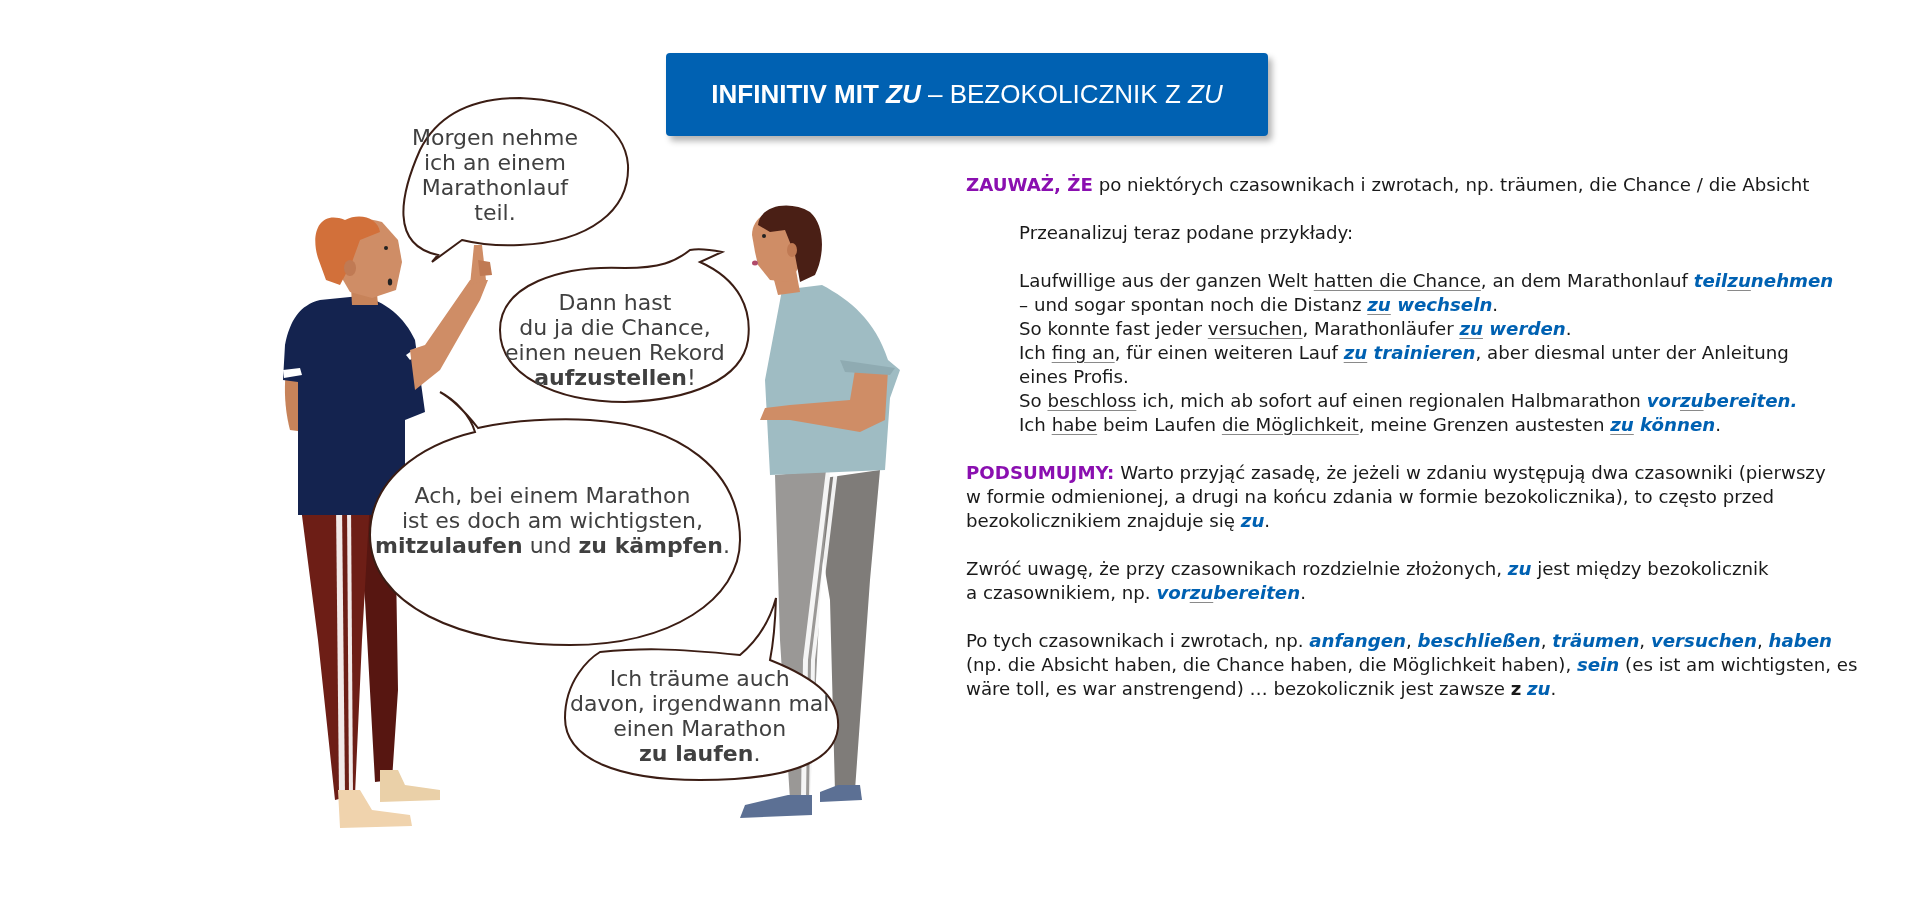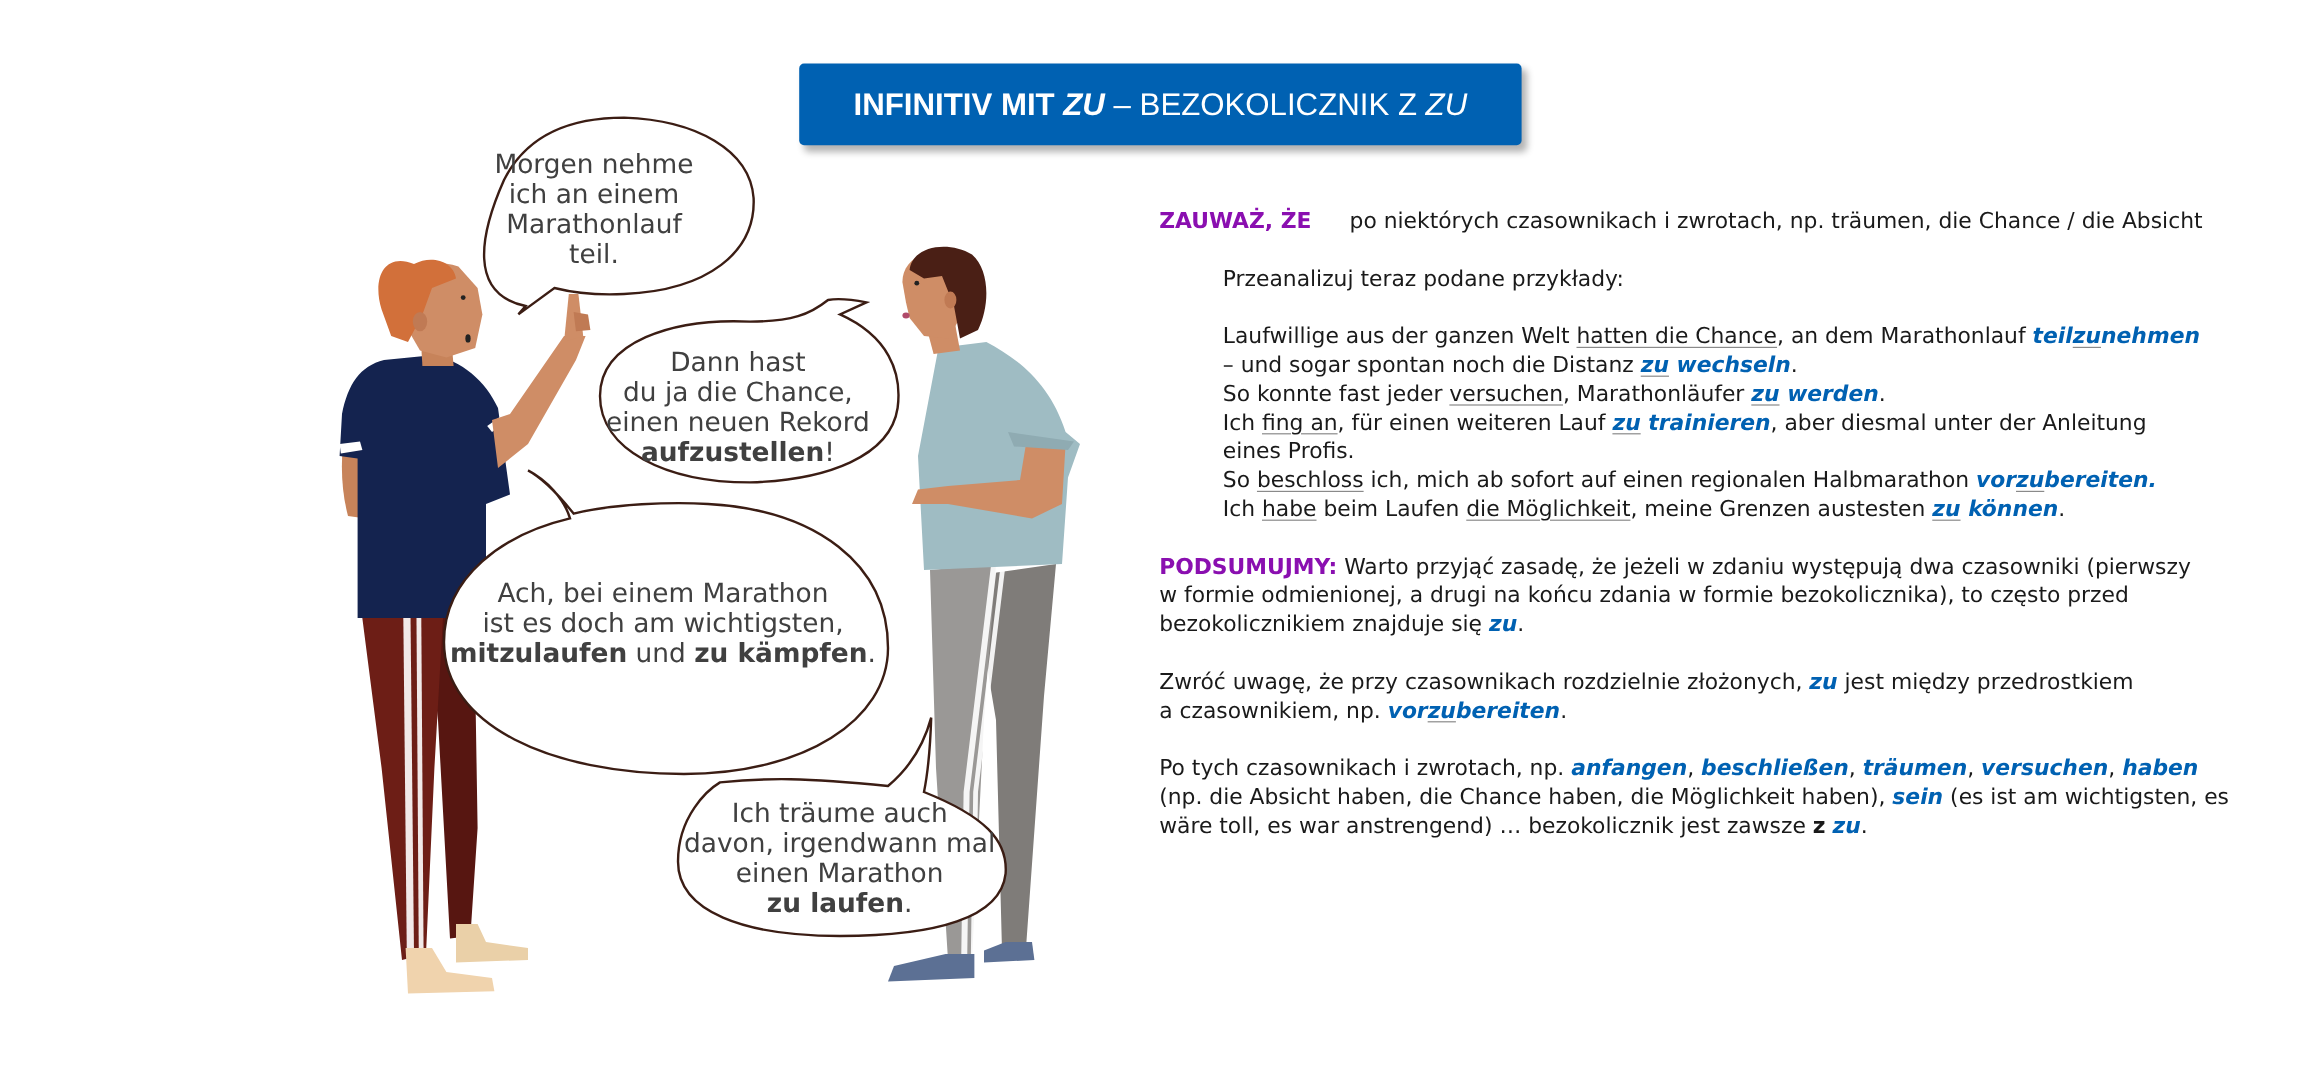--- a/index.html
+++ b/index.html
@@ -15,21 +15,21 @@
     font-family: "DejaVu Sans", "Liberation Sans", sans-serif;
     color: #1a1a1a;
   }
 
   
   .title-banner {
     position: absolute;
     left: 666px;
     top: 53px;
     width: 602px;
-    height: 68px;
+    height: 83px;
     background: #0061b2;
     border-radius: 4px;
     box-shadow: 4px 5px 6px rgba(0,0,0,0.30), 0 0 0 4px #ffffff;
     display: flex;
     align-items: center;
     justify-content: center;
     color: #ffffff;
     font-family: "Liberation Sans", sans-serif;
     font-size: 26px;
     letter-spacing: 0px;
@@ -213,41 +213,41 @@
         <span class="line"><span>Ich träume auch</span></span>
         <span class="line"><span>davon, irgendwann mal</span></span>
         <span class="line"><span>einen Marathon</span></span>
         <span class="line"><b>zu laufen</b><span>.</span></span>
       </div>
   </div>
 </div>
 
 <div class="text-col">
   <div class="para">
-      <span class="ln"><span class="seg-purple" style="white-space: pre;">ZAUWAŻ, ŻE</span><span style="white-space: pre; margin-left: 26px;"> po niektórych czasownikach i zwrotach, np. t</span><span class="seg-it" style="white-space: pre;">räumen, die Chance / die Absicht</span></span>
+      <span class="ln"><span class="seg-purple" style="white-space: pre;">ZAUWAŻ, ŻE</span><span style="white-space: pre;"> po niektórych czasownikach i zwrotach, np. t</span><span class="seg-it" style="white-space: pre;">räumen, die Chance / die Absicht</span></span>
     </div>
   <div class="para indent">
       <span class="ln"><span style="white-space: pre;">Przeanalizuj teraz podane przykłady:</span></span>
     </div>
   <div class="para indent examples">
       <span class="ln"><span style="white-space: pre;">Laufwillige aus der ganzen Welt </span><span class="seg-ul" style="white-space: pre;">hatten die Chance</span><span style="white-space: pre;">, </span><span class="seg-it" style="white-space: pre;">an dem Marathonlauf </span><span class="seg-blue" style="white-space: pre;">teil</span><span class="seg-blue seg-ul" style="white-space: pre;">zu</span><span class="seg-blue" style="white-space: pre;">nehmen</span></span>
       <span class="ln"><span style="white-space: pre;">– und sogar spontan noch die Distanz </span><span class="seg-blue seg-ul" style="white-space: pre;">zu</span><span class="seg-blue" style="white-space: pre;"> wechseln</span><span style="white-space: pre;">.</span></span>
       <span class="ln"><span style="white-space: pre; text-align: right;">So konnte fast jeder </span><span class="seg-ul" style="white-space: pre;">versuchen</span><span style="white-space: pre;">, Marathonläufer </span><span class="seg-blue seg-ul" style="white-space: pre;">zu</span><span class="seg-blue" style="white-space: pre;"> werden</span><span style="white-space: pre;">.</span></span>
       <span class="ln"><span style="white-space: pre;">Ich </span><span class="seg-ul" style="white-space: pre;">fing an</span><span style="white-space: pre;">, für einen weiteren Lauf </span><span class="seg-blue seg-ul" style="white-space: pre;">zu</span><span class="seg-blue" style="white-space: pre;"> trainieren</span><span style="white-space: pre;">, aber diesmal unter der Anleitung</span></span>
       <span class="ln"><span style="white-space: pre;">eines Profis.</span></span>
       <span class="ln"><span style="white-space: pre;">So </span><span class="seg-ul" style="white-space: pre;">beschloss</span><span style="white-space: pre;"> ich, mich ab sofort auf einen regionalen Halbmarathon </span><span class="seg-blue" style="white-space: pre;">vor</span><span class="seg-blue seg-ul" style="white-space: pre;">zu</span><span class="seg-blue" style="white-space: pre;">bereiten.</span></span>
       <span class="ln"><span style="white-space: pre;">Ich </span><span class="seg-ul" style="white-space: pre;">habe</span><span style="white-space: pre;"> beim Laufen </span><span class="seg-ul" style="white-space: pre;">die Möglichkeit</span><span style="white-space: pre;">, meine Grenzen austesten </span><span class="seg-blue seg-ul" style="white-space: pre;">zu</span><span class="seg-blue" style="white-space: pre;"> können</span><span style="white-space: pre;">.</span></span>
     </div>
   <div class="para">
       <span class="ln"><span class="seg-purple" style="white-space: pre;">PODSUMUJMY:</span><span style="white-space: pre;"> Warto przyjąć zasadę, że jeżeli w zdaniu występują dwa czasowniki (pierwszy</span></span>
       <span class="ln"><span style="white-space: pre; margin-top: 34px;">w formie odmienionej, a drugi na końcu zdania w formie bezokolicznika), to często przed</span></span>
       <span class="ln"><span style="white-space: pre;">bezokolicznikiem znajduje się </span><span class="seg-blue" style="white-space: pre;">zu</span><span style="white-space: pre;">.</span></span>
     </div>
   <div class="para">
-      <span class="ln"><span style="white-space: pre;">Zwróć uwagę, że przy czasownikach rozdzielnie złożonych, </span><span class="seg-blue" style="white-space: pre;">zu</span><span style="white-space: pre;"> jest między przedrostkiem</span></span>
+      <span class="ln"><span style="white-space: pre;">Zwróć uwagę, że przy czasownikach rozdzielnie złożonych, </span><span class="seg-blue" style="white-space: pre;">zu</span><span style="white-space: pre;"> jest między bezokolicznik</span></span>
       <span class="ln"><span style="white-space: pre;">a czasownikiem, np. </span><span class="seg-blue" style="white-space: pre;">vor</span><span class="seg-blue seg-ul" style="white-space: pre;">zu</span><span class="seg-blue" style="white-space: pre; margin-top: 47px;">bereiten</span><span style="white-space: pre;">.</span></span>
     </div>
   <div class="para">
       <span class="ln"><span style="white-space: pre;">Po tych czasownikach i zwrotach, np. </span><span class="seg-blue" style="white-space: pre;">anfangen</span><span style="white-space: pre;">, </span><span class="seg-blue" style="white-space: pre;">beschließen</span><span style="white-space: pre;">, </span><span class="seg-blue" style="white-space: pre;">träumen</span><span style="white-space: pre;">, </span><span class="seg-blue" style="white-space: pre;">versuchen</span><span style="white-space: pre;">, </span><span class="seg-blue" style="white-space: pre;">haben</span></span>
       <span class="ln"><span style="white-space: pre;">(np. </span><span class="seg-it" style="white-space: pre;">die Absicht haben</span><span style="white-space: pre;">, die </span><span class="seg-it" style="white-space: pre;">Chance haben</span><span style="white-space: pre;">, die </span><span class="seg-it" style="white-space: pre;">Möglichkeit haben</span><span style="white-space: pre;">), </span><span class="seg-blue" style="white-space: pre;">sein</span><span style="white-space: pre;"> (</span><span class="seg-it" style="white-space: pre;">es ist am wichtigsten, es</span></span>
       <span class="ln"><span class="seg-it" style="white-space: pre;">wäre toll</span><span style="white-space: pre;">, </span><span class="seg-it" style="white-space: pre;">es war anstrengend</span><span style="white-space: pre;">) … bezokolicznik jest zawsze </span><span class="seg-bold" style="white-space: pre;">z</span><span style="white-space: pre;"> </span><span class="seg-blue" style="white-space: pre;">zu</span><span style="white-space: pre;">.</span></span>
     </div>
 </div>
 
 </body></html>

